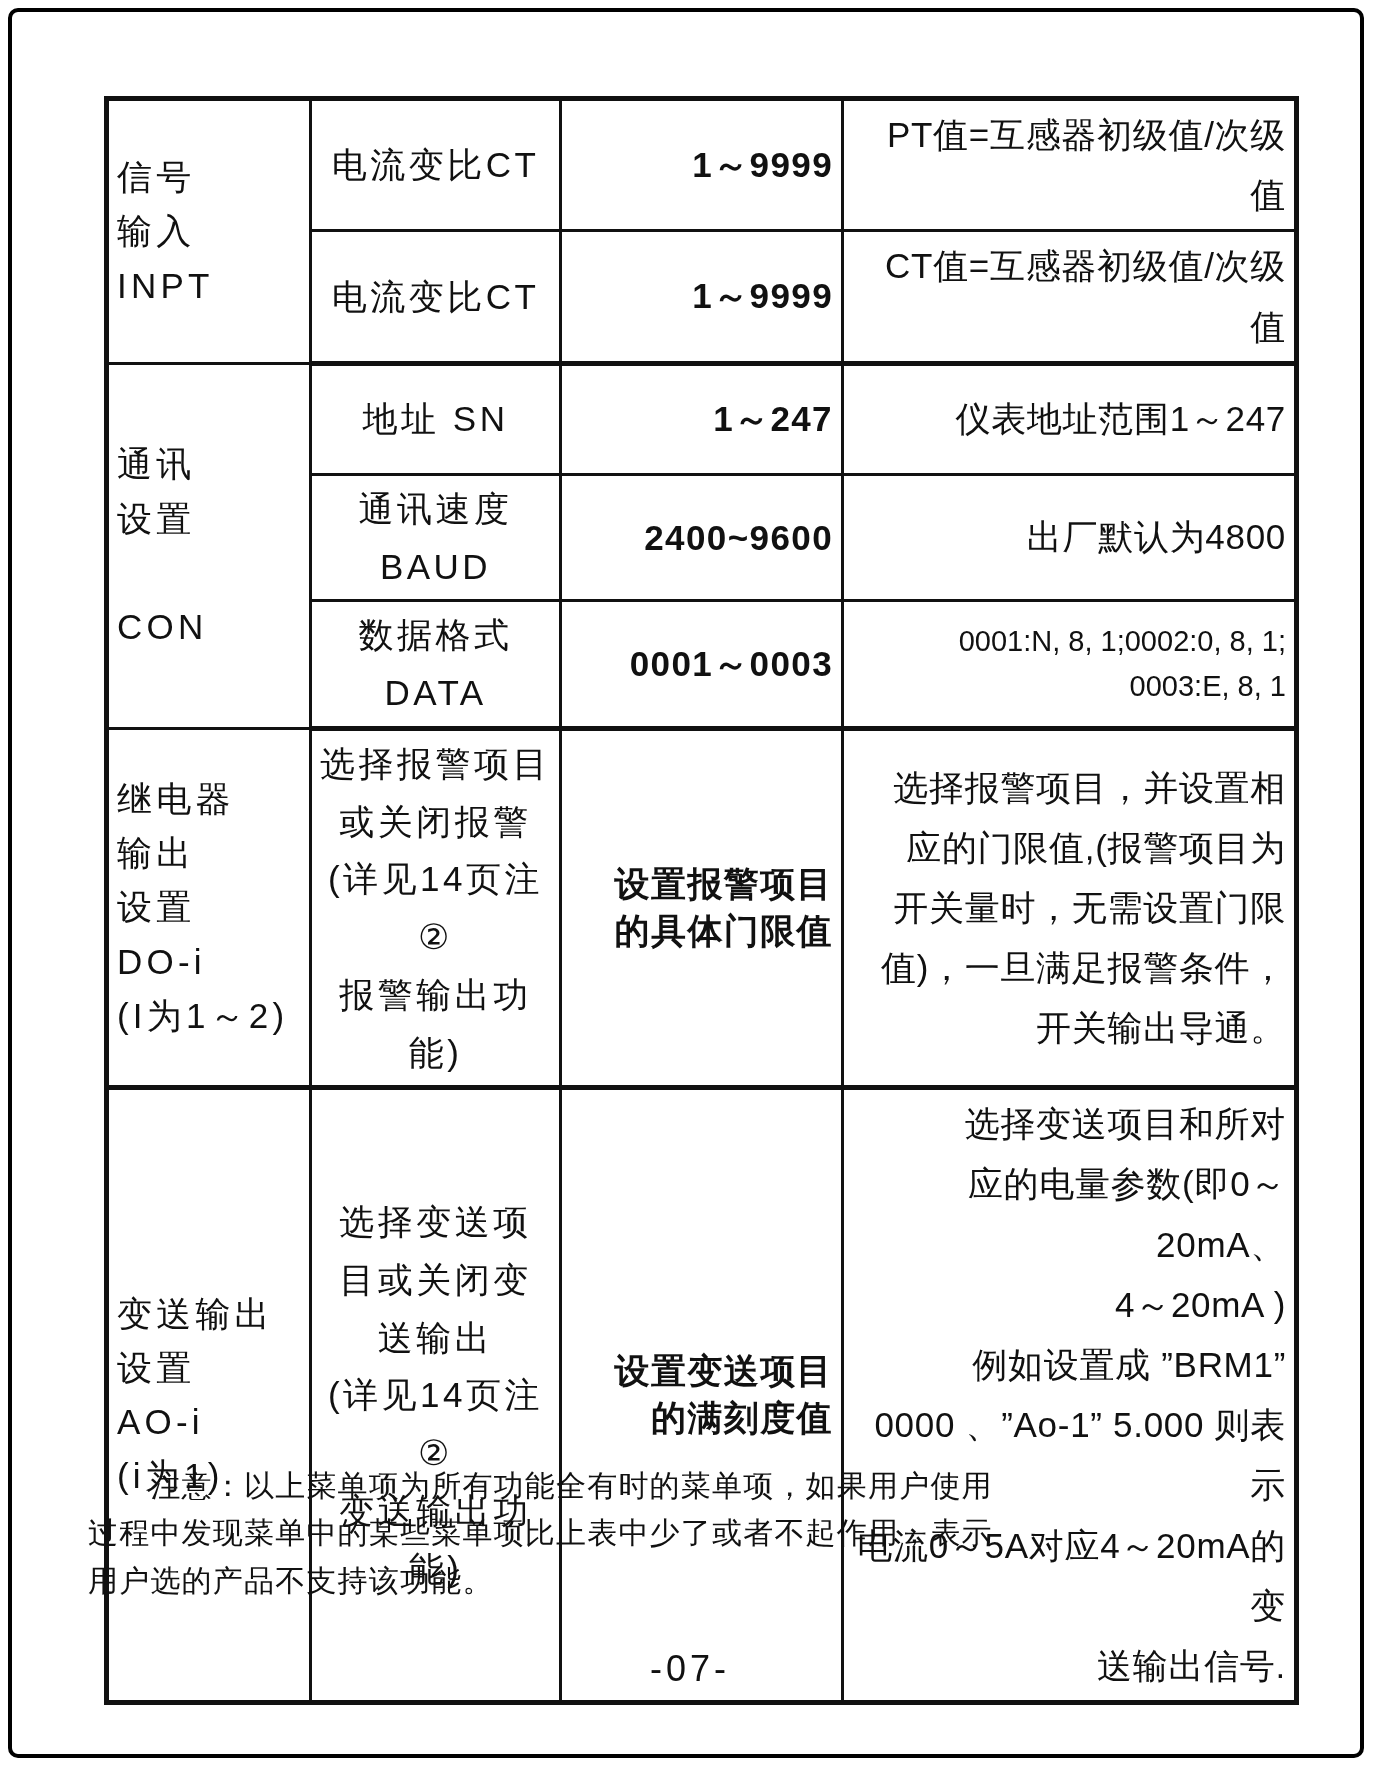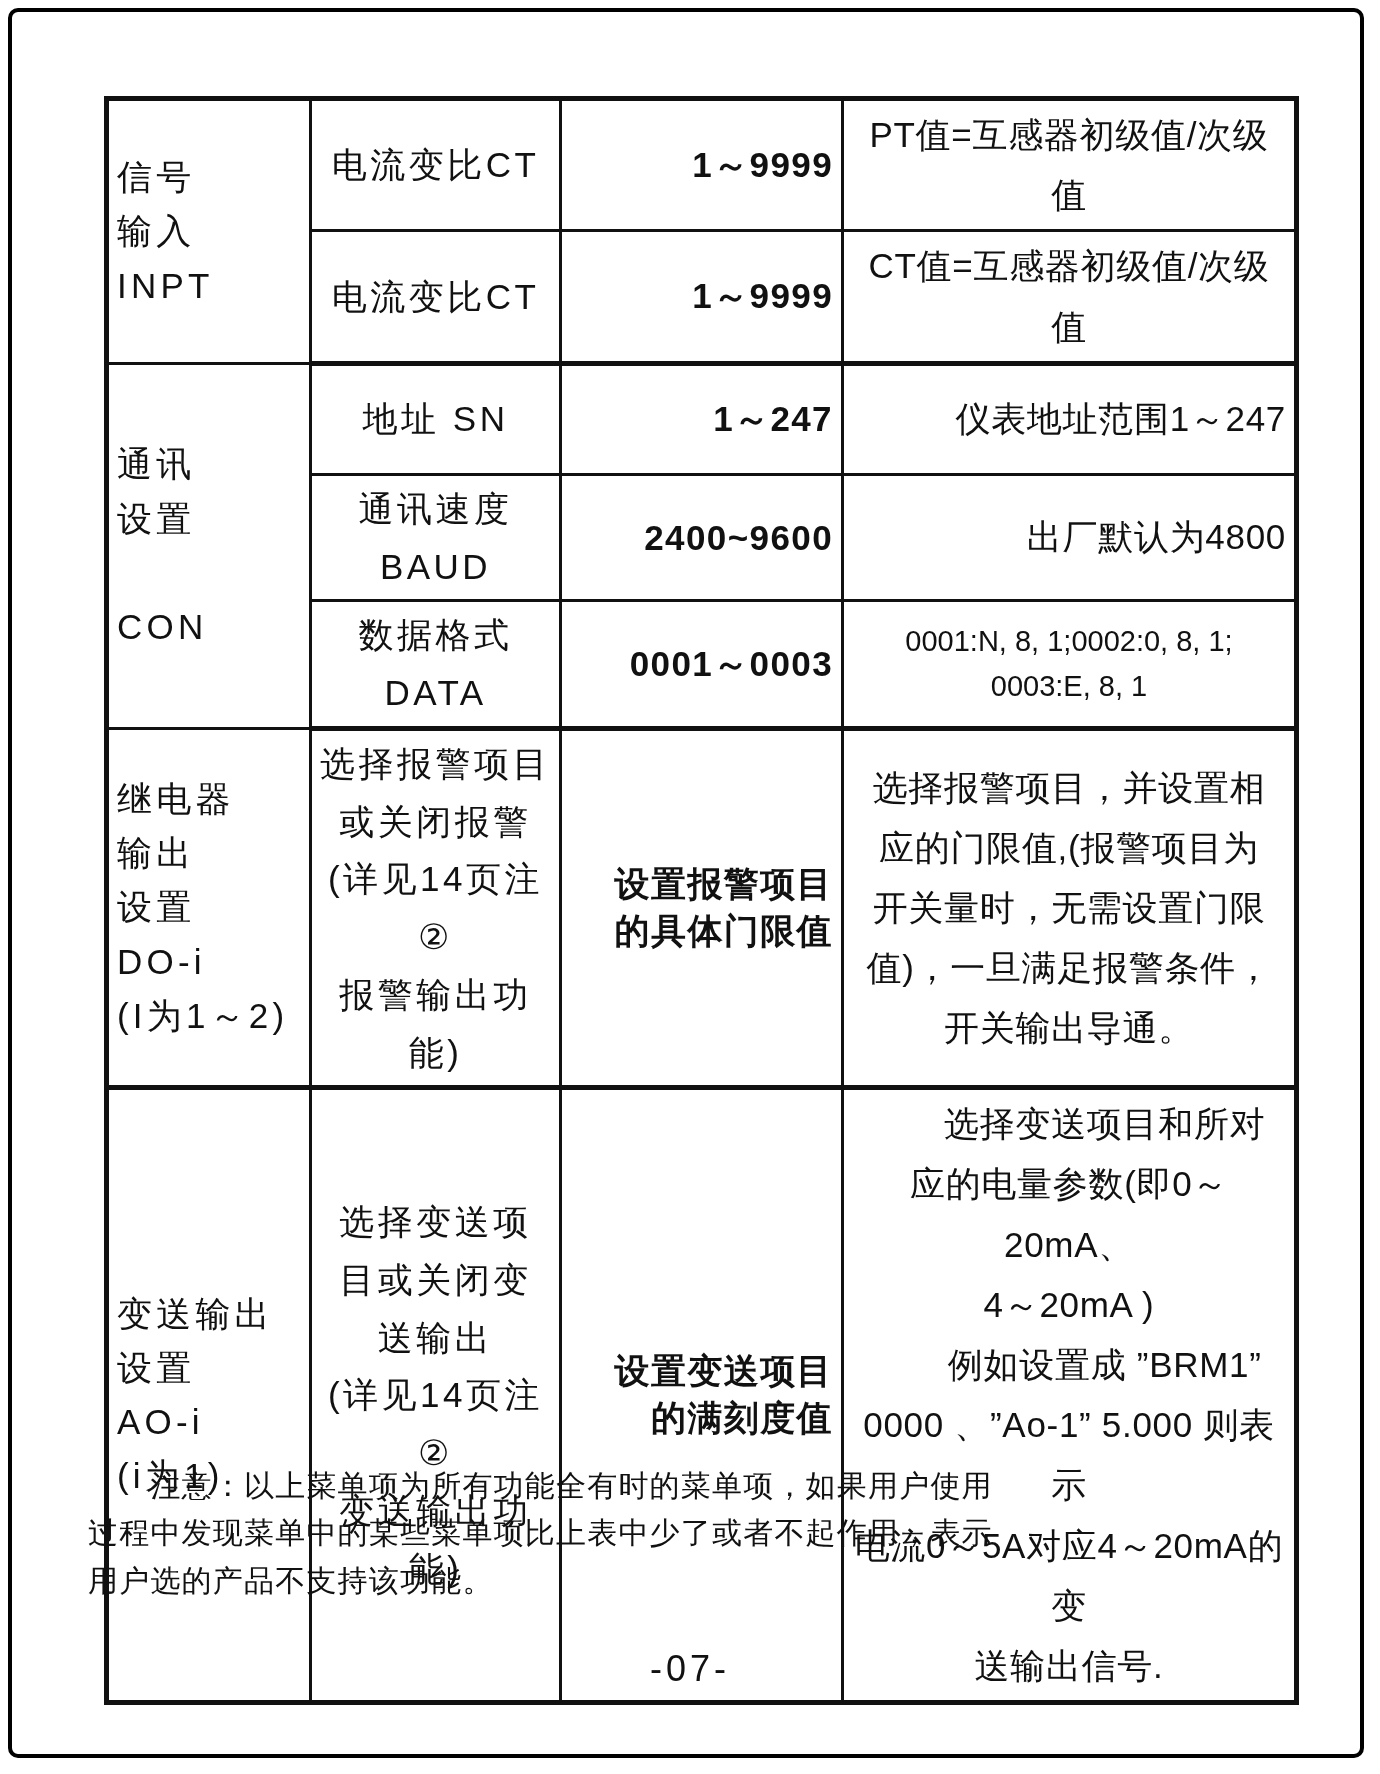--- a/index.html
+++ b/index.html
@@ -51,21 +51,21 @@
     text-align: center;
     letter-spacing: 0.10em;
     line-height: 1.65;
   }
   .c-range {
     text-align: right;
     letter-spacing: 0.04em;
     font-weight: bold;
   }
   .c-desc {
-    text-align: center;
+    text-align: right;
     line-height: 1.72;
     letter-spacing: 0.02em;
     padding: 6px 8px;
   }
   .c-desc.center { text-align: right; }
   .c-desc.tight {
     font-size: 29px;
     line-height: 1.55;
     letter-spacing: 0;
   }

